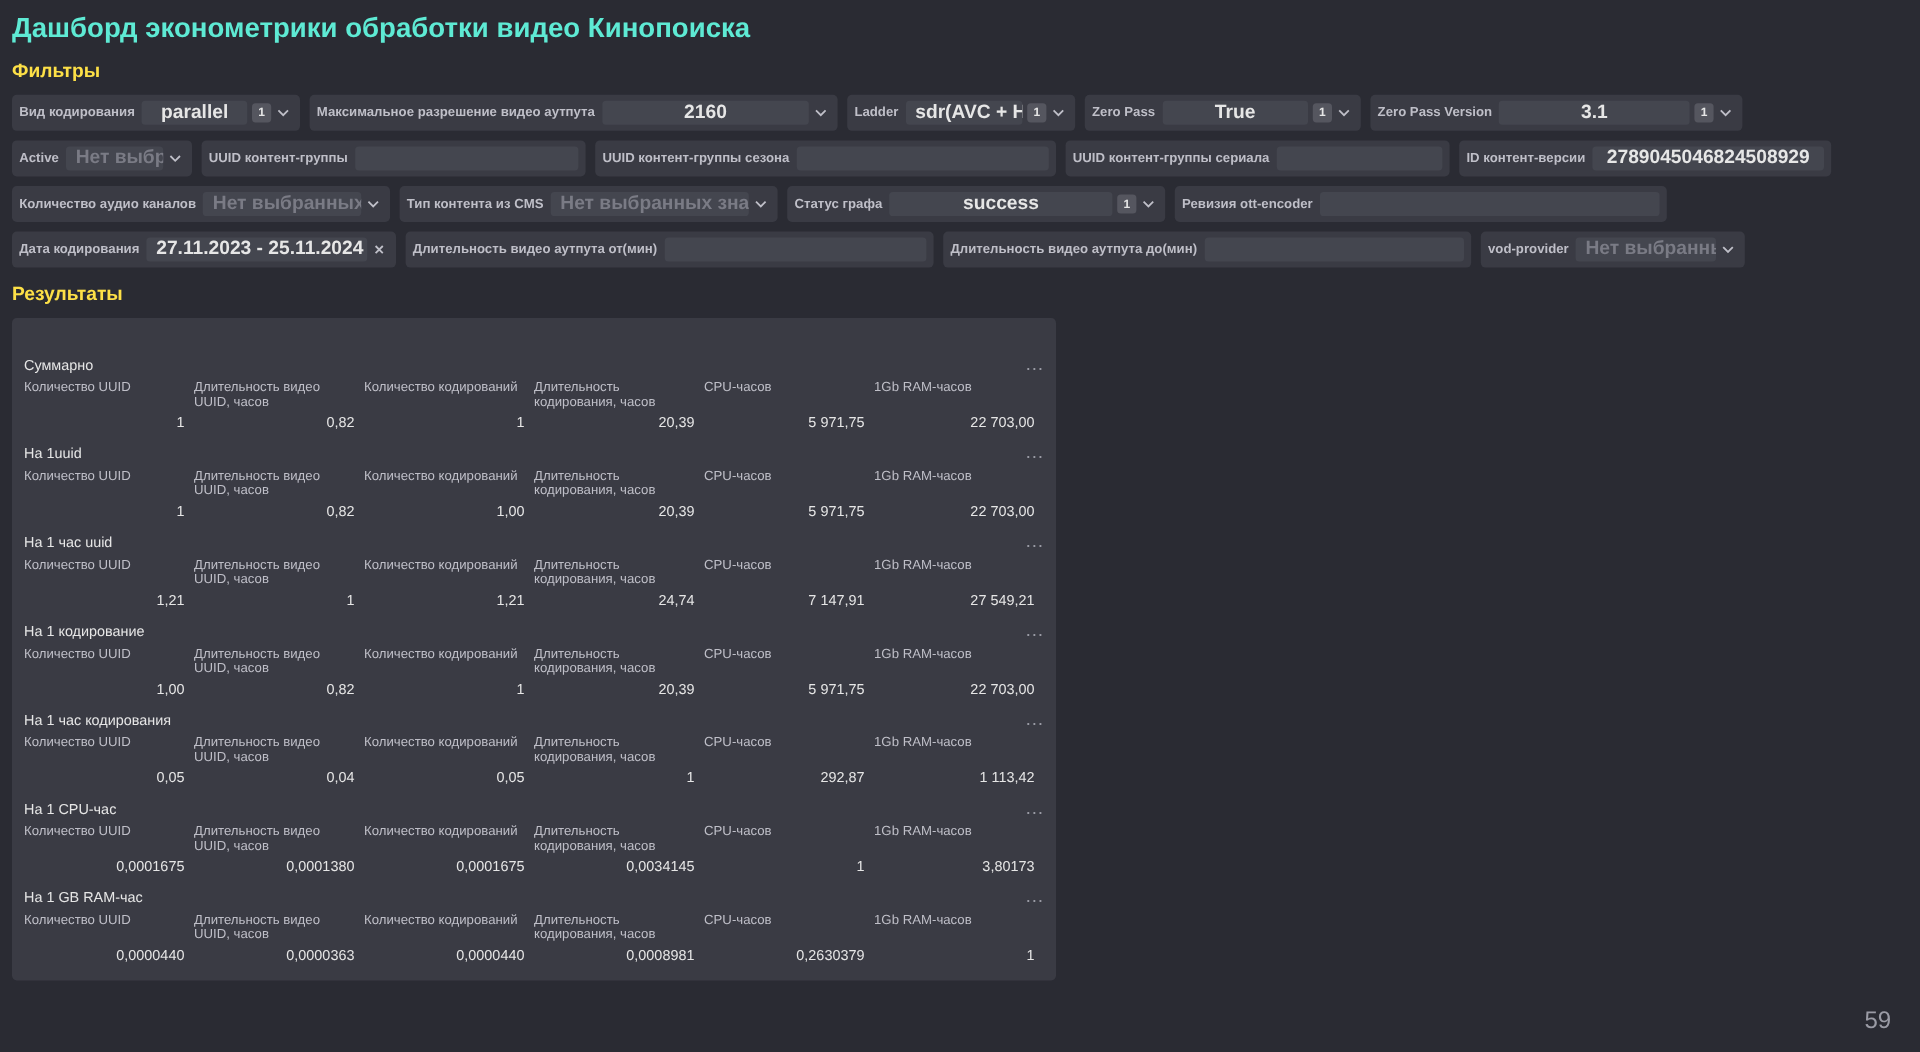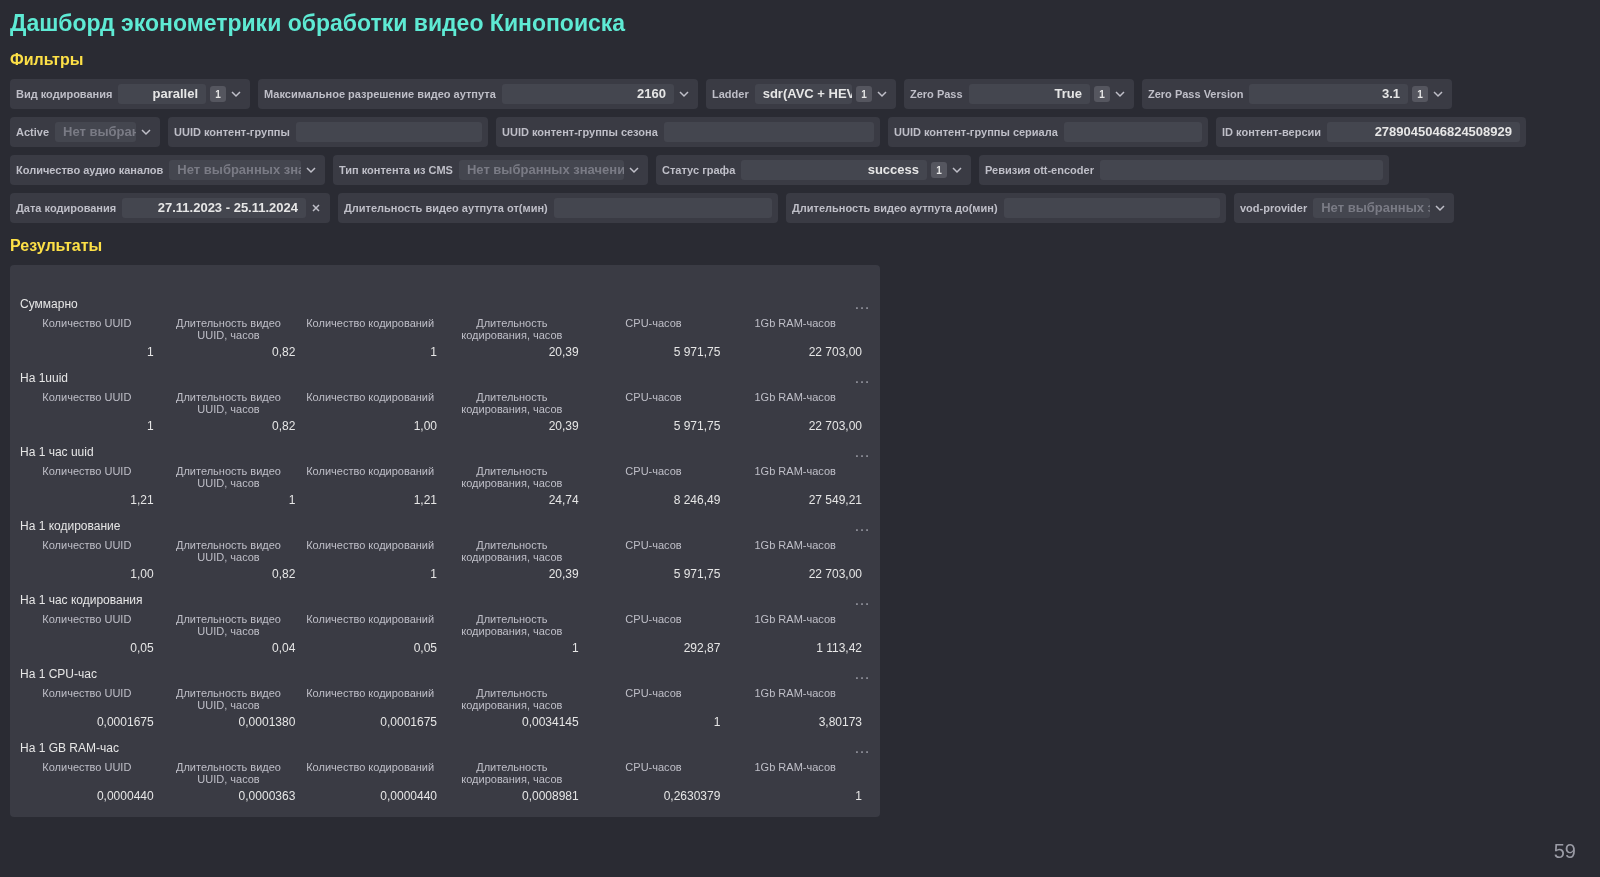--- a/index.html
+++ b/index.html
@@ -32,27 +32,27 @@
   }
   .filter-label {
     color: #bfbfc8;
     font-size: 11px;
     white-space: nowrap;
     margin-right: 6px;
   }
   .filter-value {
     background: #44464f;
     color: #e6e6e6;
-    font-size: 13px;
+    font-size: 16px;
     border-radius: 3px;
     height: 20px;
     line-height: 20px;
     padding: 0 8px;
     flex: 1;
-    text-align: right;
+    text-align: center;
     white-space: nowrap;
     overflow: hidden;
   }
   .filter-value.placeholder { color: #7a7b85; }
   .badge {
     background: #55565f;
     color: #e6e6e6;
     font-size: 10px;
     border-radius: 3px;
     width: 16px; height: 16px;
@@ -88,21 +88,21 @@
 
   .cols-row, .vals-row {
     display: flex;
     gap: 0;
     padding: 2px 0;
   }
   .col-cell {
     flex: 1;
     font-size: 11px;
     color: #bfbfc8;
-    text-align: center;
+    text-align: left;
     padding-right: 8px;
   }
   .val-cell {
     flex: 1;
     font-size: 12px;
     color: #e6e6e6;
     text-align: right;
     padding-right: 8px;
   }
 
@@ -327,21 +327,21 @@
           <div class="col-cell">Количество кодирований</div>
           <div class="col-cell">Длительность кодирования, часов</div>
           <div class="col-cell">CPU-часов</div>
           <div class="col-cell">1Gb RAM-часов</div>
         </div>
         <div class="vals-row">
           <div class="val-cell">1,21</div>
           <div class="val-cell">1</div>
           <div class="val-cell">1,21</div>
           <div class="val-cell">24,74</div>
-          <div class="val-cell">8 246,49</div>
+          <div class="val-cell">7 147,91</div>
           <div class="val-cell">27 549,21</div>
         </div>
       </div>
       <div class="group">
         <div class="group-header">
           <div class="group-title">На 1 кодирование</div>
           <div class="group-menu">…</div>
         </div>
         <div class="cols-row">
           <div class="col-cell">Количество UUID</div>

